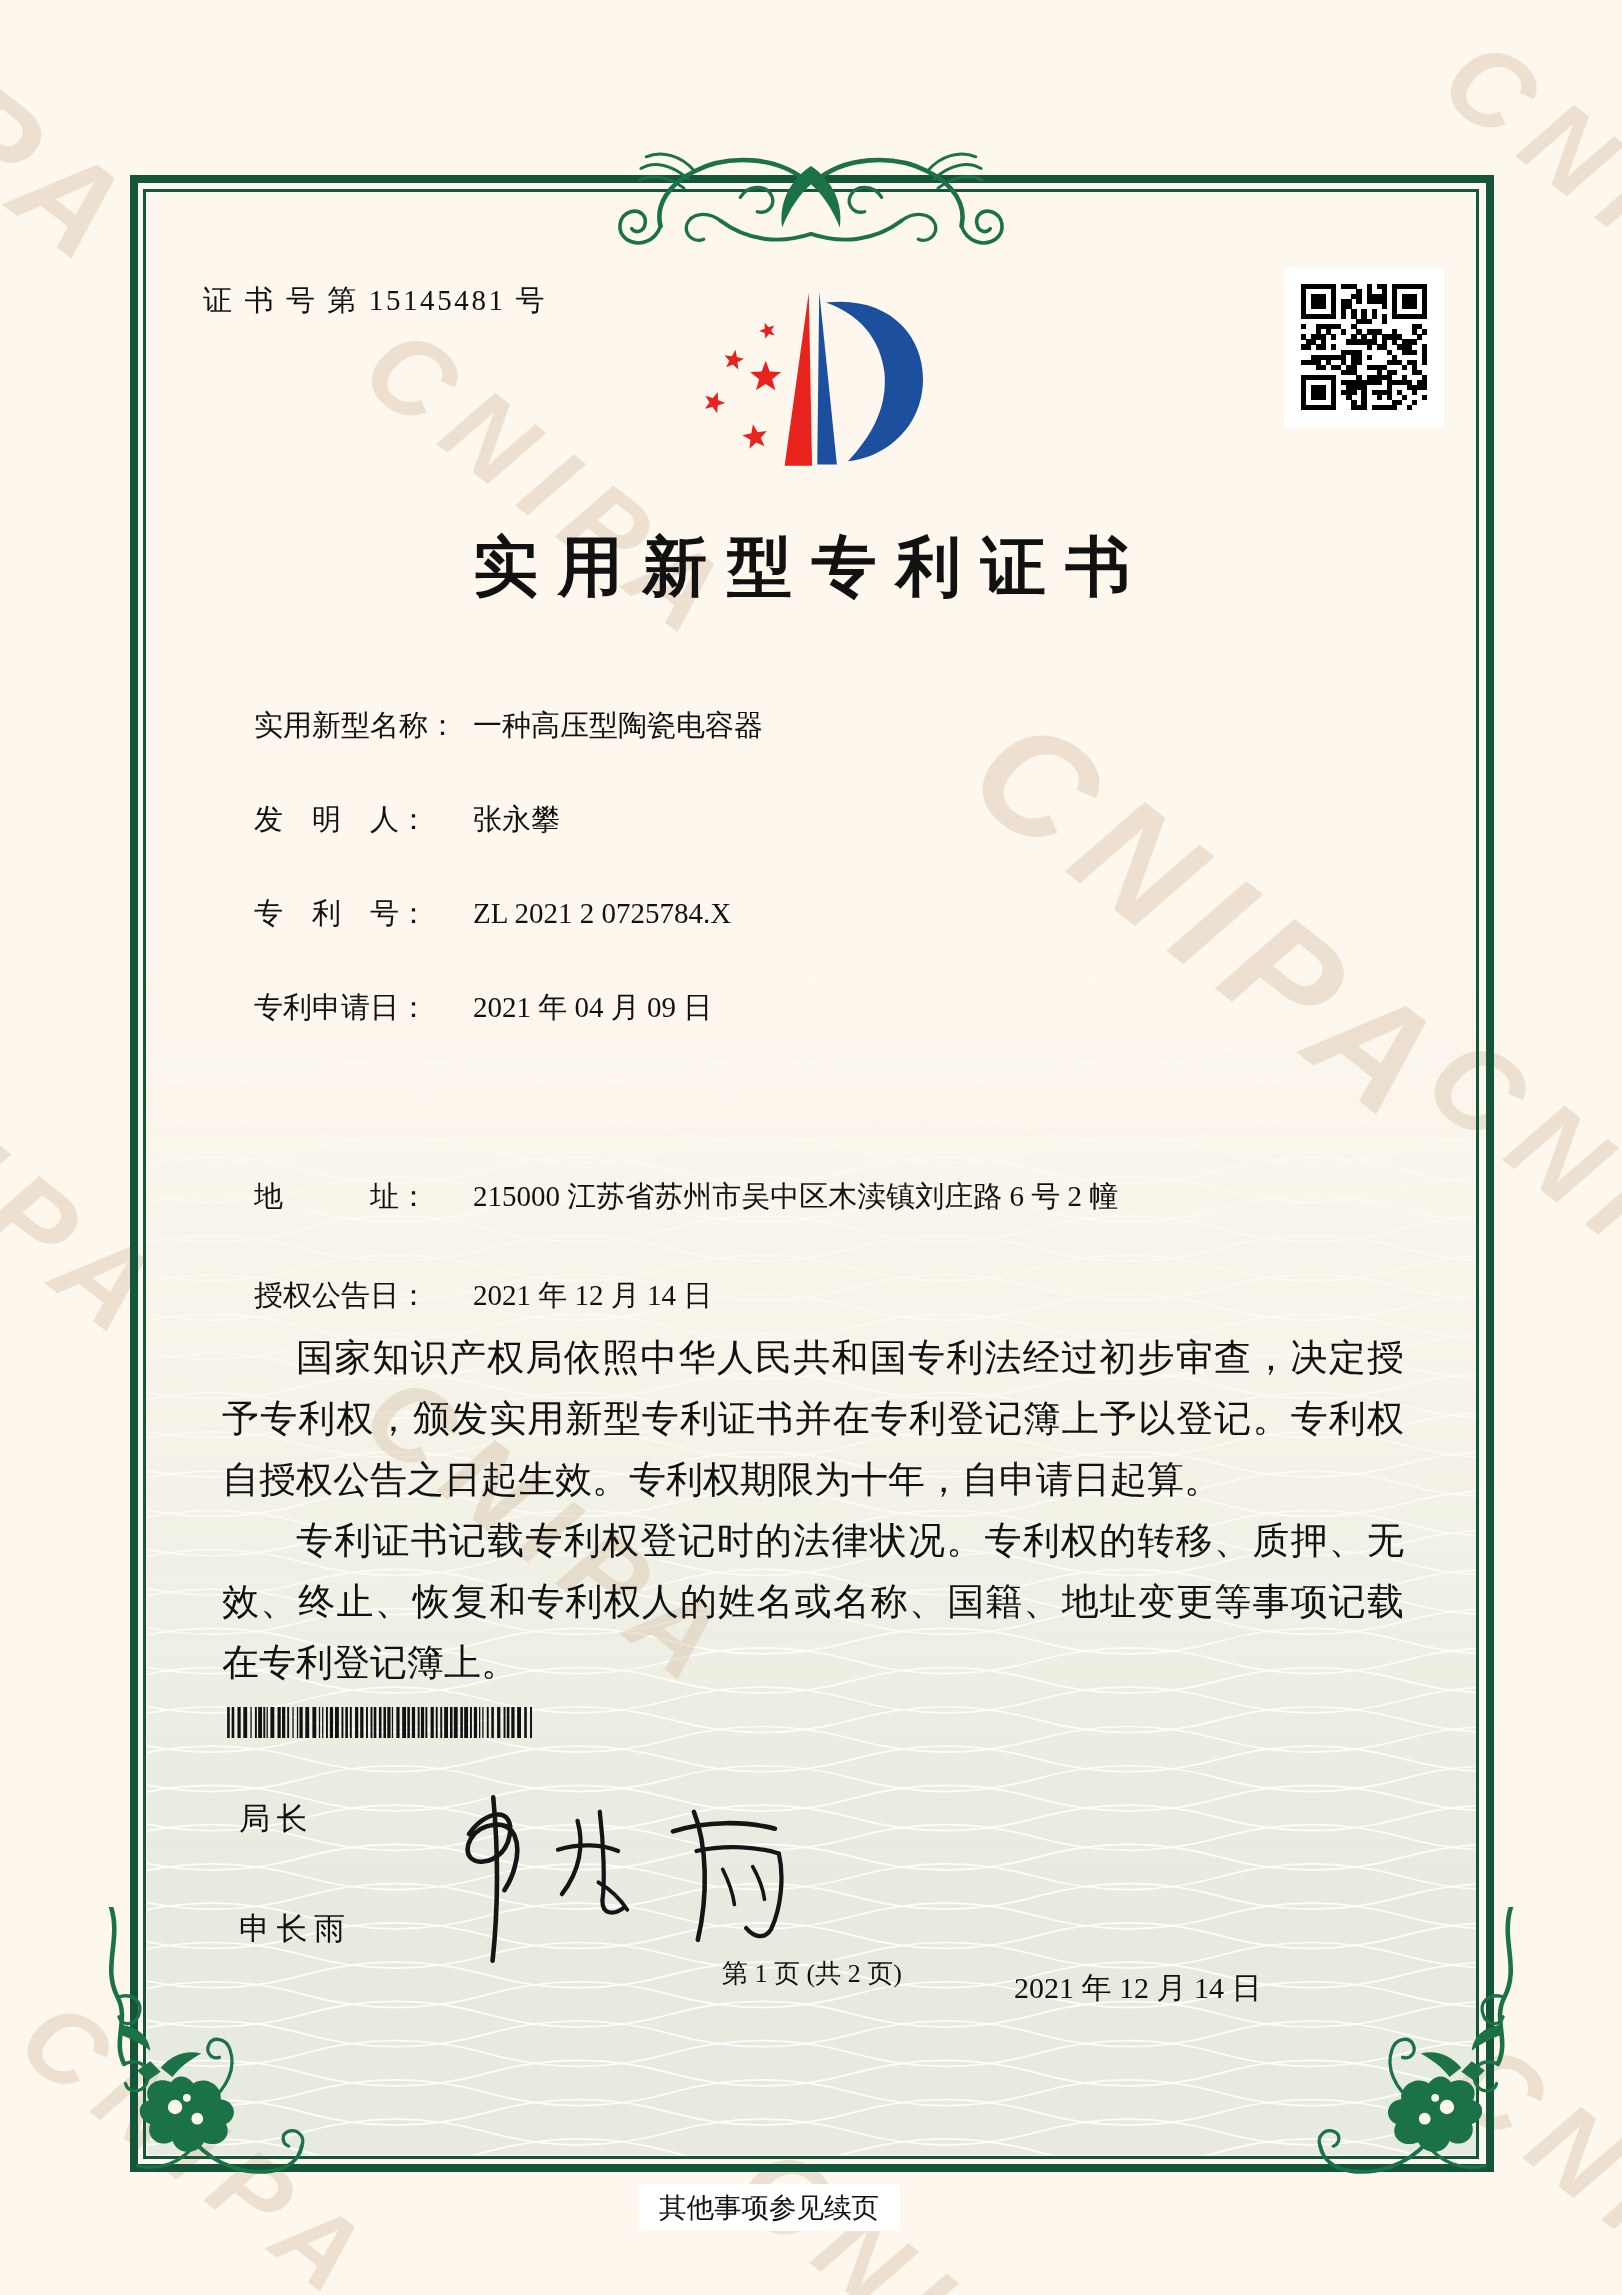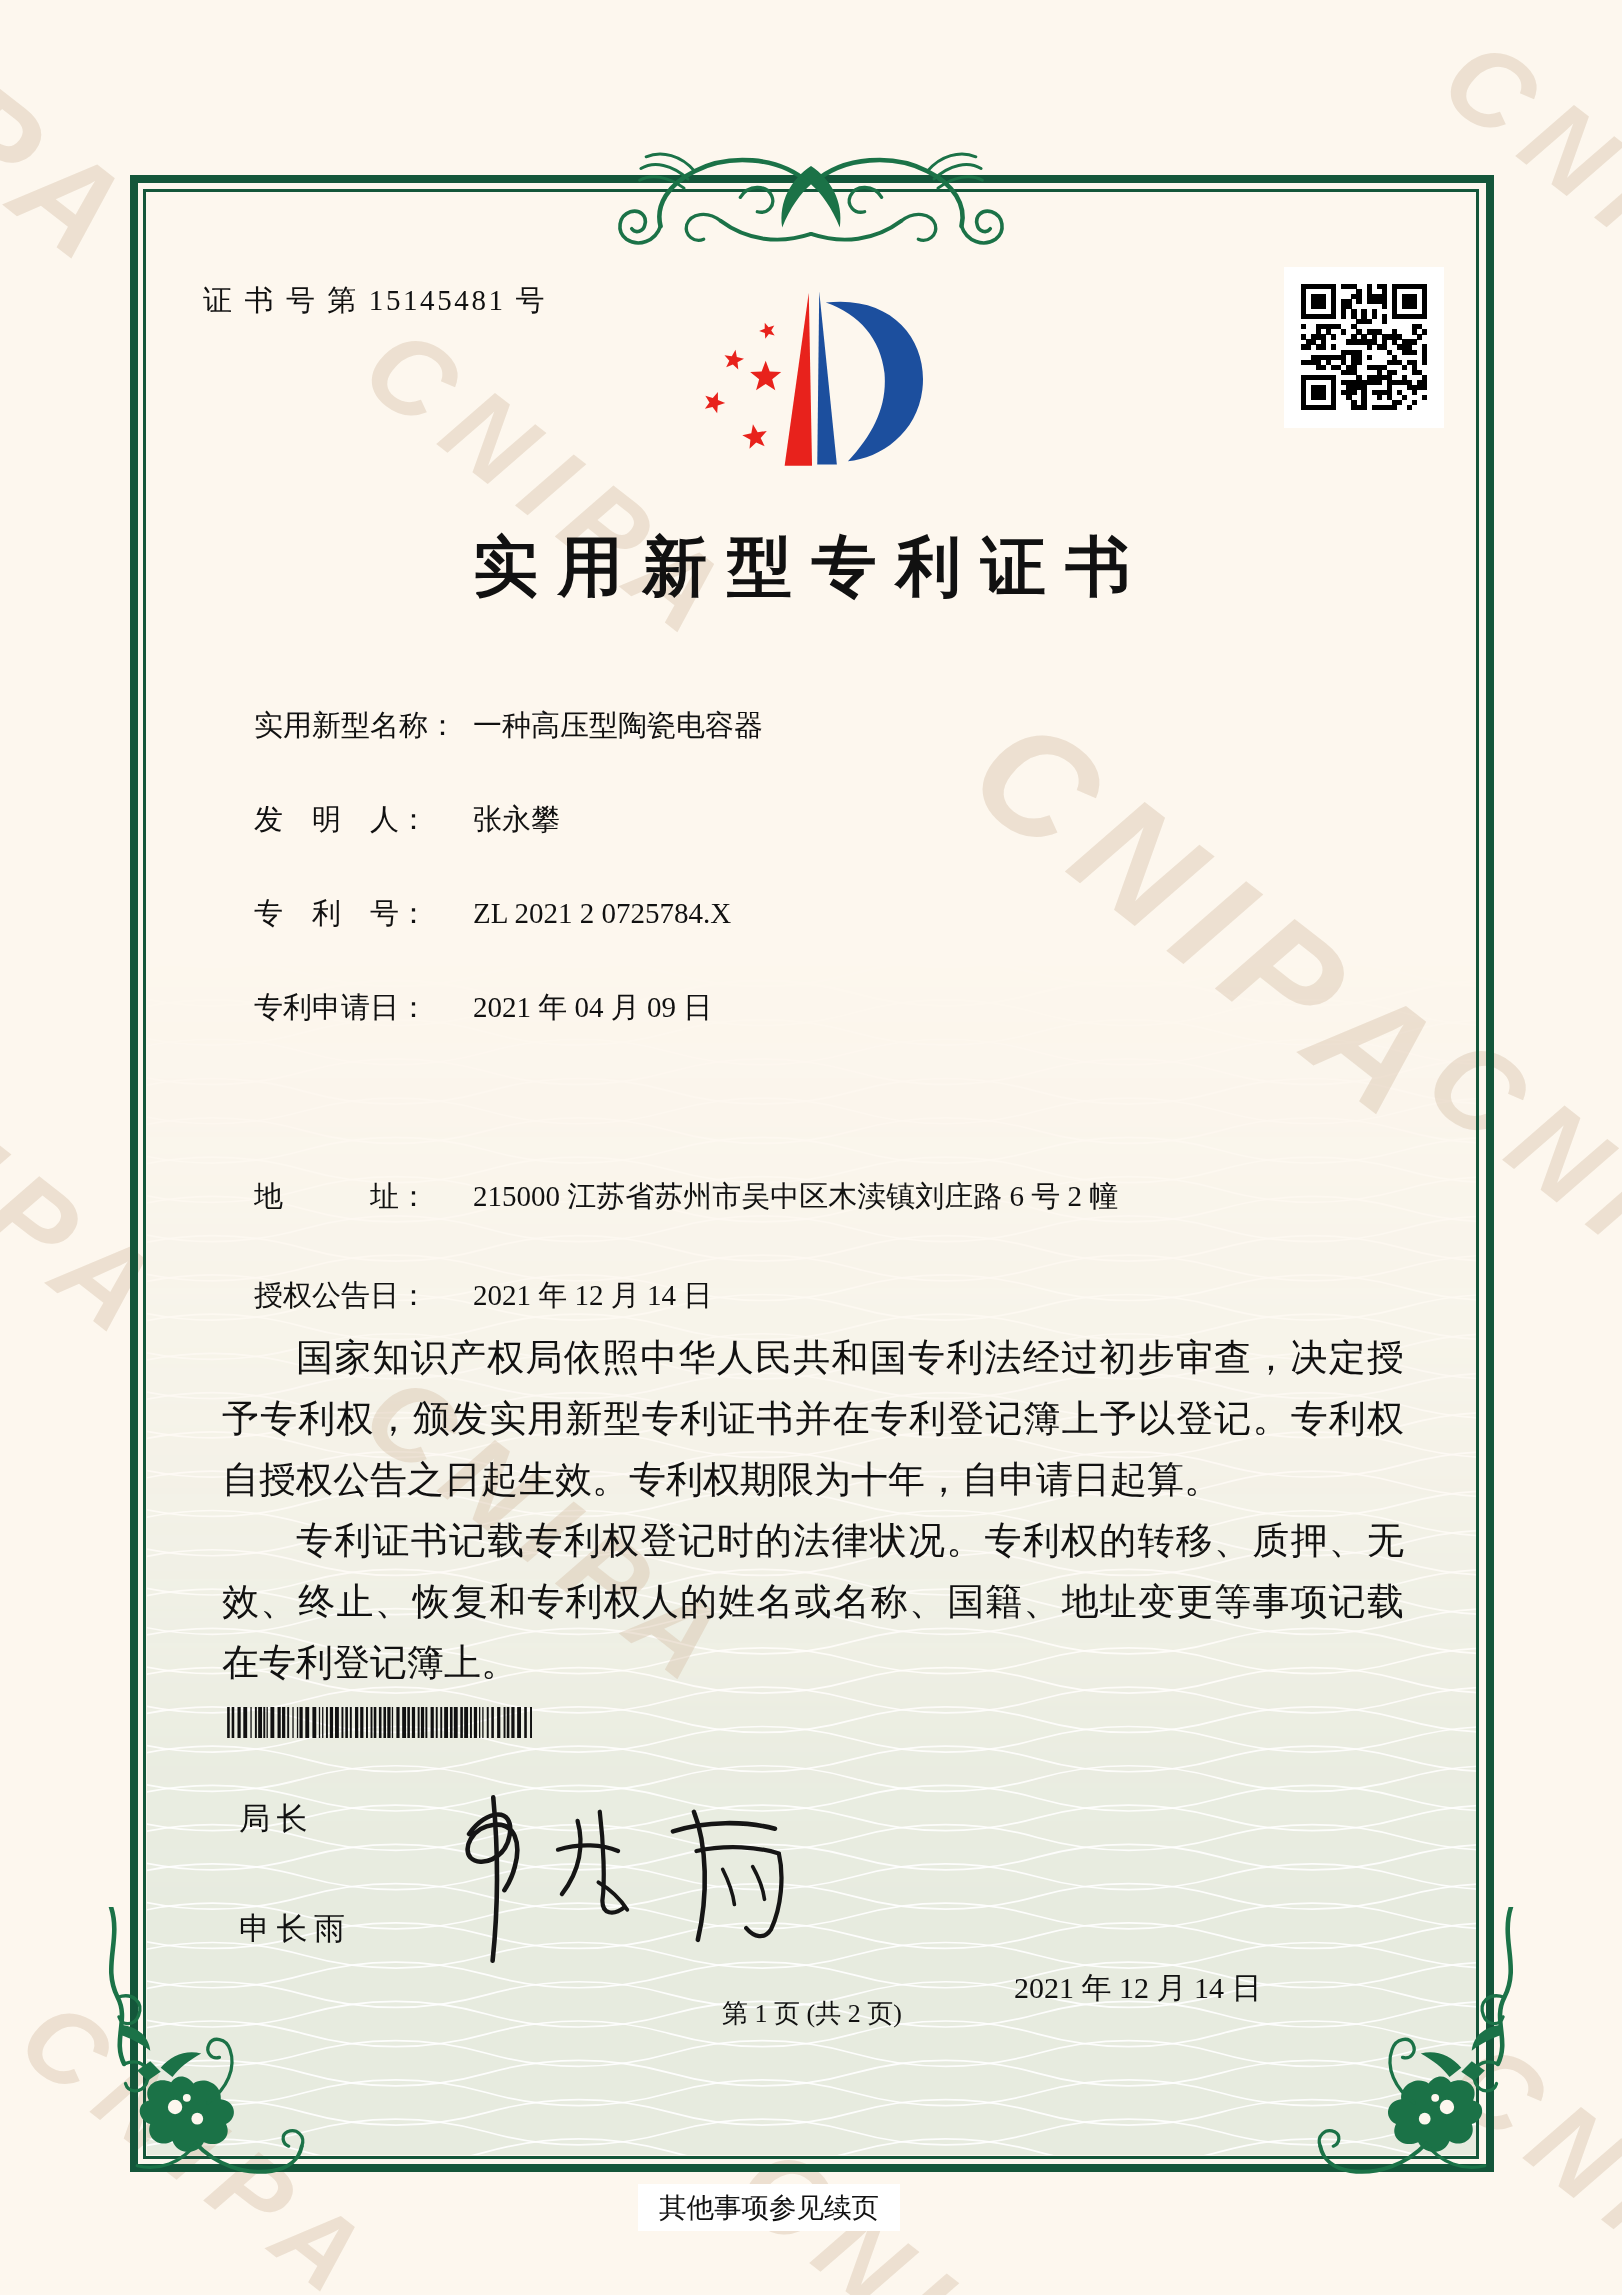--- a/index.html
+++ b/index.html
@@ -34,21 +34,21 @@
   .field-row{position:absolute;z-index:5;left:225px;font-size:29px;white-space:pre;}
   .field-label{display:inline-block;min-width:219px;white-space:pre;}
   .field-value{white-space:pre;}
   .field-col2{position:absolute;left:654px;top:0;white-space:pre;}
   .body-text{position:absolute;z-index:5;left:222px;top:1327px;width:1182px;
              font-size:37px;line-height:61px;text-align:justify;}
   .body-text p{margin:0;text-indent:2em;}
   .officer{position:absolute;z-index:5;left:239px;font-size:31px;letter-spacing:6.5px;
            font-family:"Liberation Sans","DejaVu Sans",sans-serif;font-weight:500;}
   .issue-date{position:absolute;z-index:5;left:1014px;top:1968px;font-size:30px;}
-  .page-info{position:absolute;z-index:5;left:130px;top:1996px;width:1364px;
+  .page-info{position:absolute;z-index:5;left:130px;top:1956px;width:1364px;
              text-align:center;font-size:26px;}
   .footer-note{position:absolute;z-index:6;left:638px;top:2184px;width:262px;height:47px;
                line-height:47px;text-align:center;background:#ffffff;font-size:27.5px;}
 
   .qr-box{position:absolute;z-index:5;left:1284px;top:267px;width:160px;height:161px;background:#ffffff;}
   .orn{position:absolute;z-index:4;pointer-events:none;}
   svg{display:block;}
 </style>
 </head>
 <body>

